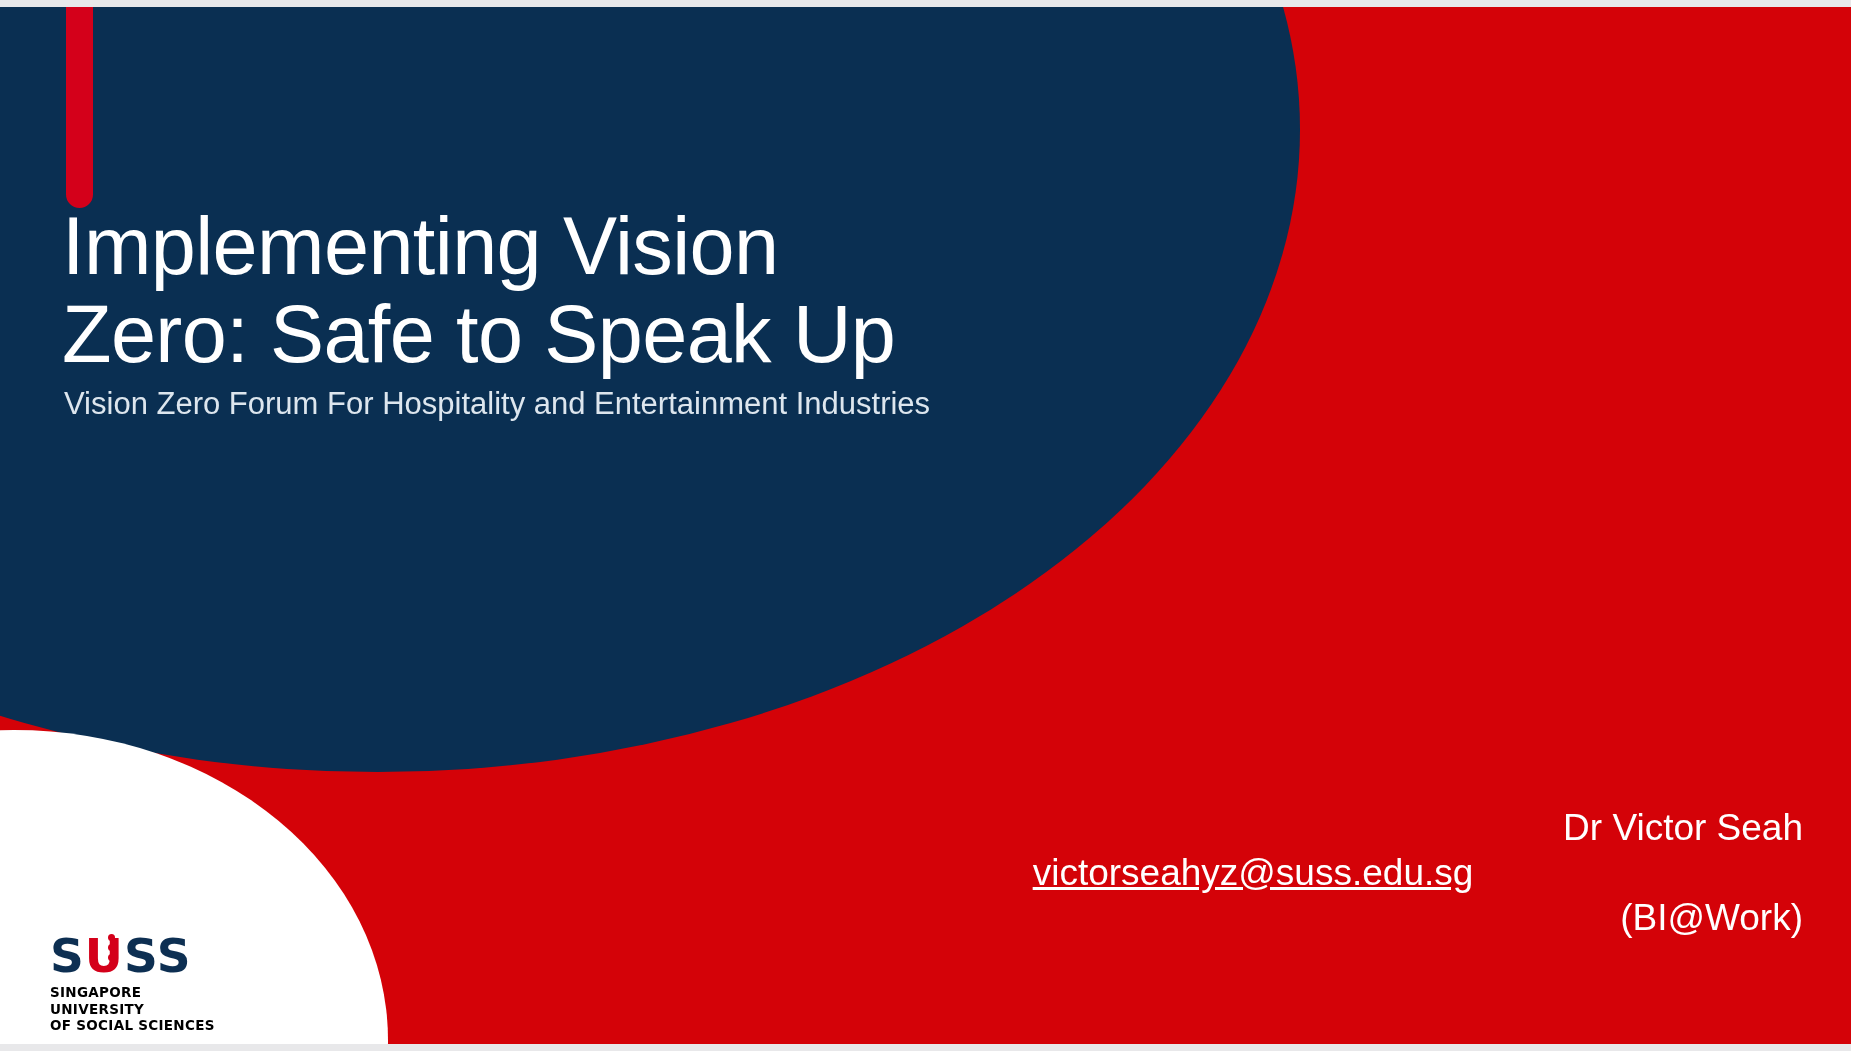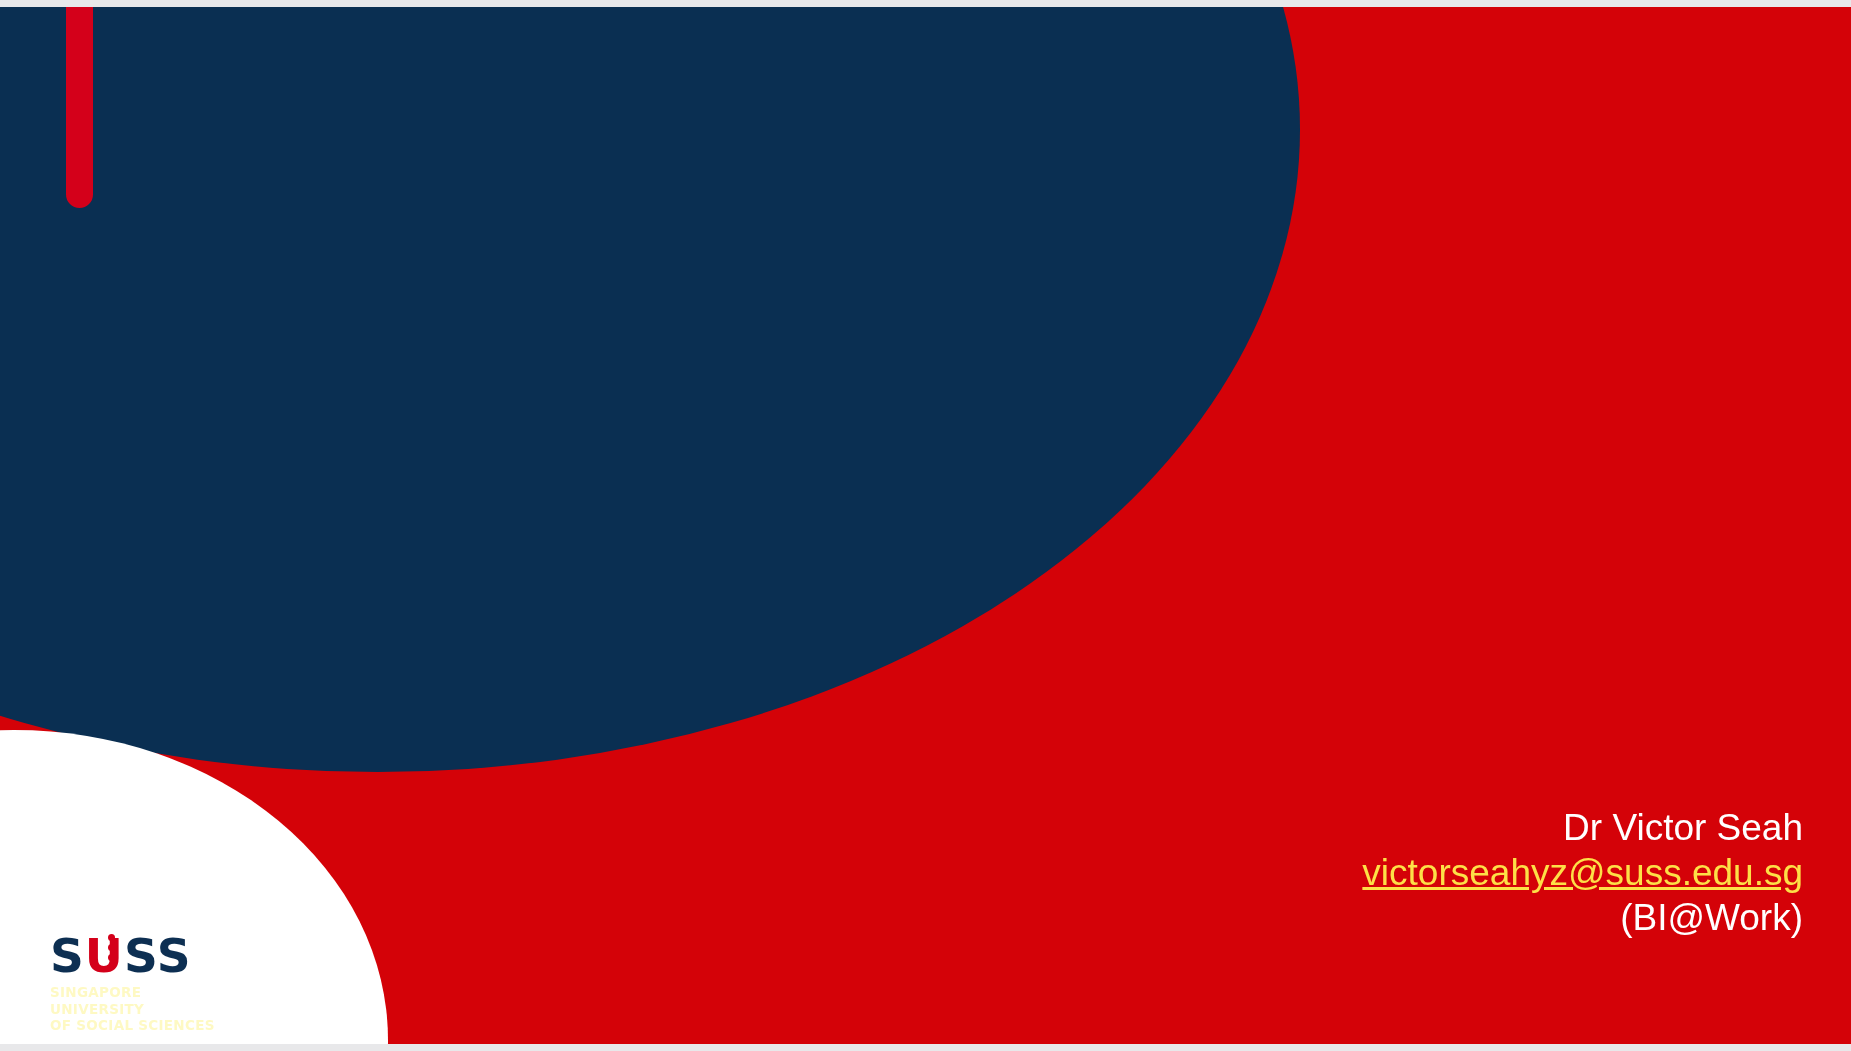--- a/index.html
+++ b/index.html
@@ -93,24 +93,25 @@
     text-align: right;
     color: #ffffff;
     font-size: 37px;
     line-height: 1.22;
   }
   .presenter-line {
     display: block;
     white-space: pre;
   }
   .presenter-email {
-    color: #fde047;
+    color: #ffffff;
     text-decoration: underline;
     text-underline-offset: 2px;
     cursor: pointer;
+    text-align: center;
   }
 
   
   .logo {
     position: absolute;
     left: 50px;
     top: 926px;
     width: 185px;
   }
   .logo-word {
@@ -152,35 +153,40 @@
     margin-bottom: 3px;
     border-radius: 50%;
     background: #d4001a;
   }
   .logo-tagline {
     margin-top: 5px;
     font-size: 13.5px;
     line-height: 1.24;
     font-weight: 700;
     letter-spacing: 0.3px;
-    color: #fef9c3;
+    color: #000000;
     font-family: "DejaVu Sans", sans-serif;
     white-space: pre-line;
   }
 </style>
 </head>
 <body>
 
 <div id="slide">
   <div id="canvas">
 
     <div class="navy-circle"></div>
     <div class="white-circle"></div>
     <div class="accent-bar"></div>
 
+    <div class="title-block">
+      <h1 class="slide-title">Implementing Vision
+Zero: Safe to Speak Up</h1>
+      <p class="slide-subtitle">Vision Zero Forum For Hospitality and Entertainment Industries</p>
+    </div>
 
     <div class="presenter-block">
       <span class="presenter-line">Dr Victor Seah</span>
       <span class="presenter-line presenter-email">victorseahyz@suss.edu.sg</span>
       <span class="presenter-line">(BI@Work)</span>
     </div>
 
     <div class="logo">
       <div class="logo-word">
         <div class="logo-mark">

